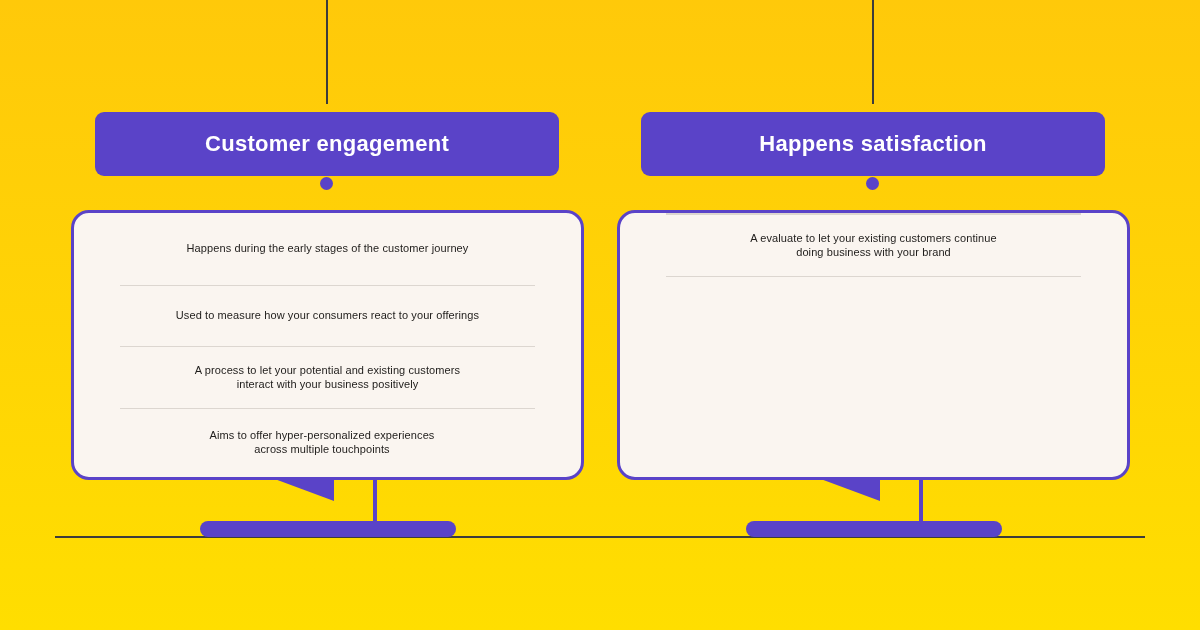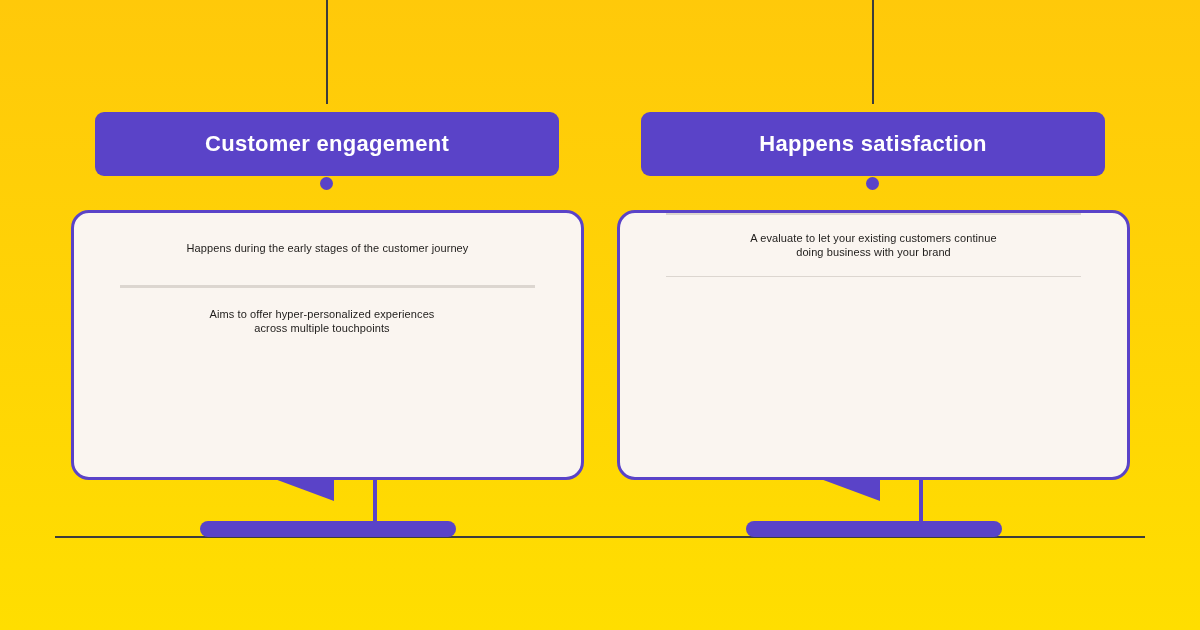--- a/index.html
+++ b/index.html
@@ -91,21 +91,24 @@
 
   <section class="column col-left">
     <div class="hang-line"></div>
     <div class="title-badge">
       <span>Customer engagement</span>
     </div>
     <div class="dot"></div>
     <div class="card">
       <div class="pt pt-1">Happens during the early stages of the customer journey</div>
       <div class="divider"></div>
+      <div class="pt pt-2">Used to measure how your consumers react to your offerings</div>
       <div class="divider"></div>
+      <div class="pt pt-3">A process to let your potential and existing customers
+interact with your business positively</div>
       <div class="divider"></div>
       <div class="pt pt-4">Aims to offer hyper-personalized experiences
 across multiple touchpoints</div>
     </div>
     <div class="flag"></div>
     <div class="pole"></div>
     <div class="base"></div>
   </section>
 
   <section class="column col-right">

